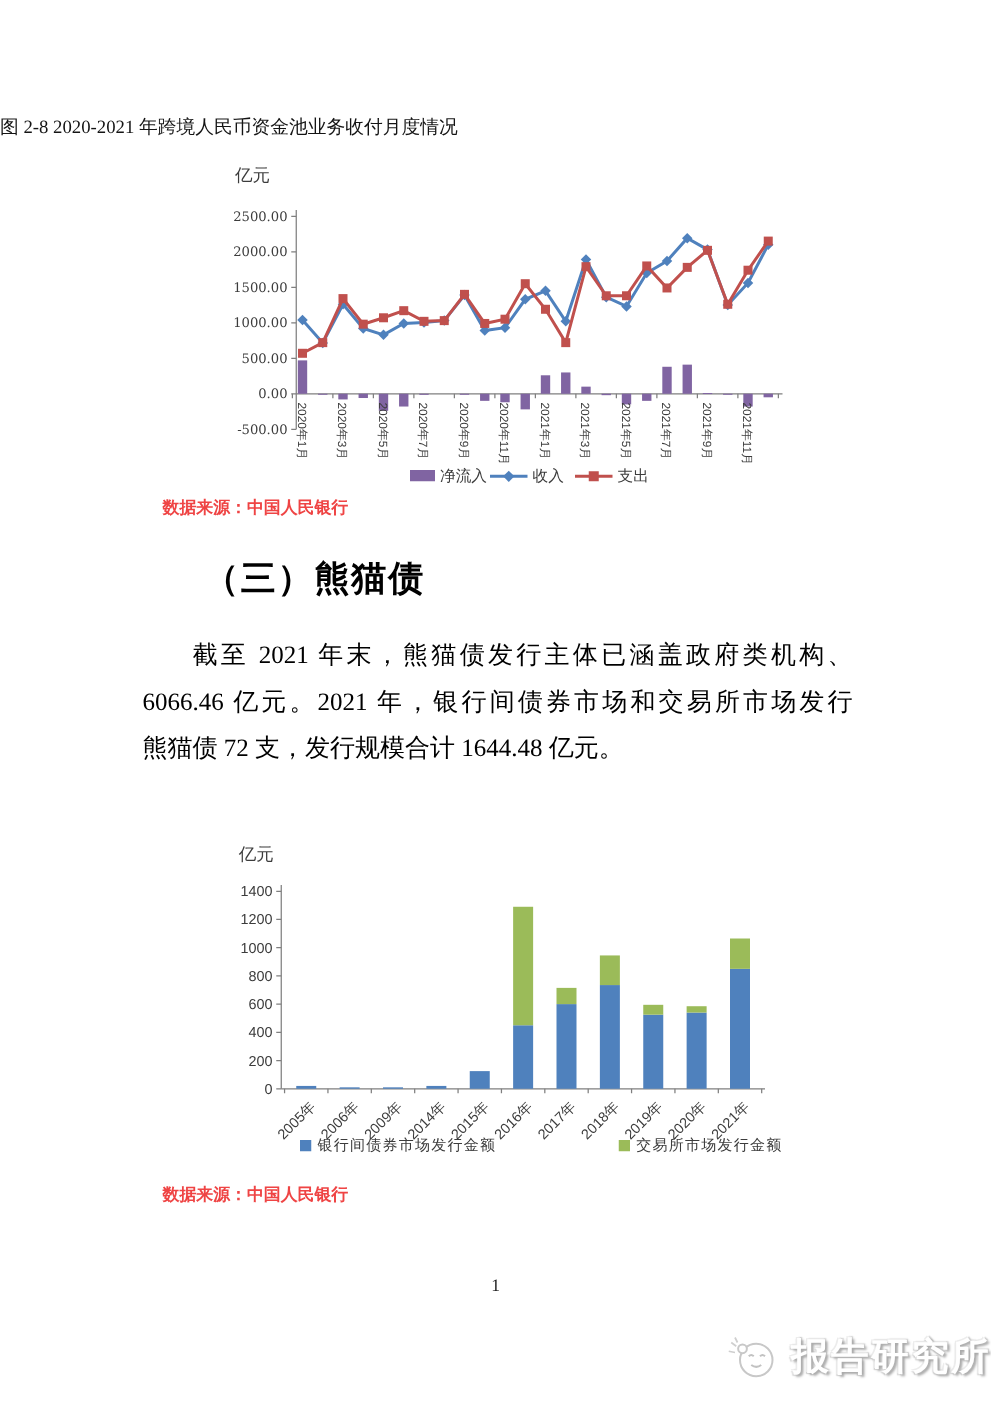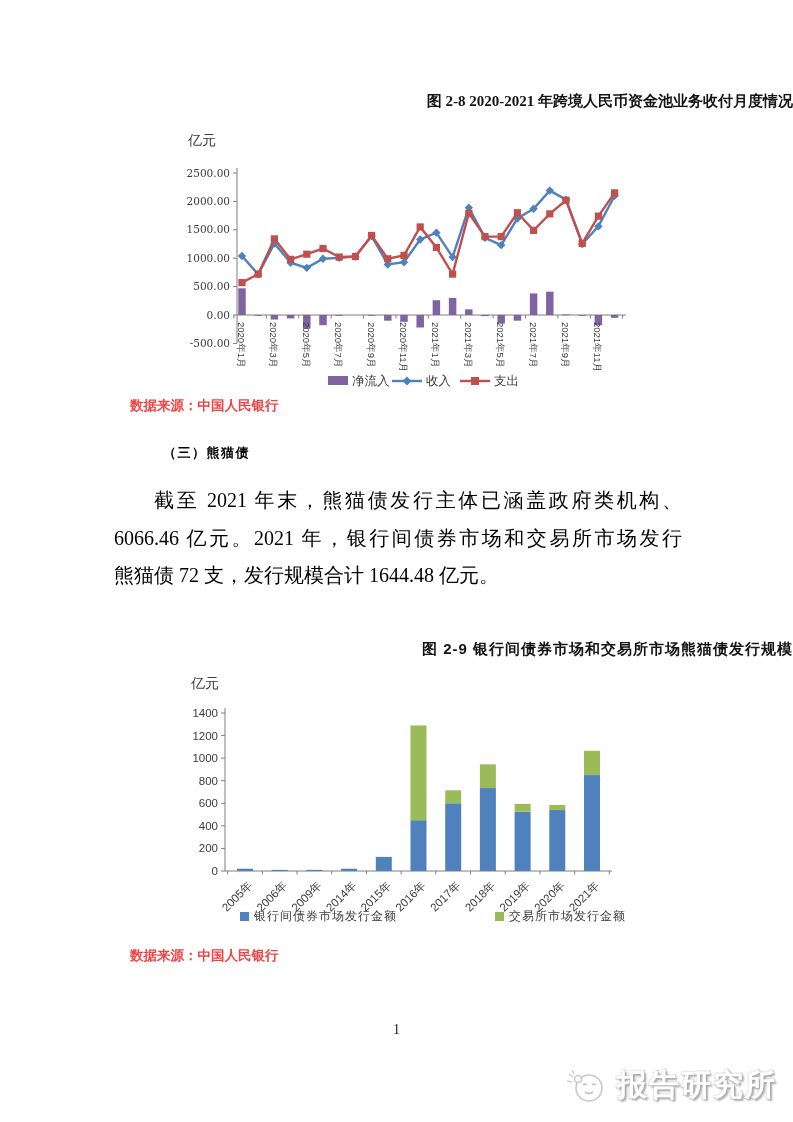--- a/index.html
+++ b/index.html
@@ -1,34 +1,34 @@
 <!DOCTYPE html>
 <html><head>
 <meta charset="utf-8">
 <style>
   html,body{margin:0;padding:0;background:#fff;}
   .page{position:relative;width:793px;height:1122px;background:#ffffff;overflow:hidden;
         font-family:"Liberation Serif",serif;color:#000;}
-  .fig-title{position:absolute;left:0;width:100%;text-align:right;font-weight:bold;color:#141414;}
+  .fig-title{position:absolute;left:0;width:100%;text-align:left;font-weight:normal;color:#141414;}
   #fig1-title{top:92px;font-size:15px;font-family:"Liberation Serif",serif;}
   #fig2-title{top:640px;font-size:15px;font-family:"Liberation Sans",sans-serif;letter-spacing:1px;}
   .chart-svg{position:absolute;}
   #chart1{left:130px;top:125px;}
   #chart2{left:140px;top:672px;}
   .source{position:absolute;left:130px;font-weight:bold;font-size:13.5px;
           font-family:"Liberation Sans",sans-serif;color:#ef4444;}
   #src1{top:397px;}
   #src2{top:947px;}
-  .heading{position:absolute;left:163px;top:444px;font-size:13px;font-weight:bold;letter-spacing:1.5px;}
+  .heading{position:absolute;left:163px;top:444px;font-size:28px;font-weight:bold;letter-spacing:1.5px;}
   .para{position:absolute;left:114px;top:482px;width:568px;font-size:20px;}
   .para .line{height:37.6px;line-height:37.6px;text-align:justify;text-align-last:justify;overflow:hidden;}
-  .para .line.indent{text-indent:40px;}
+  .para .line.indent{text-indent:40px;margin-top:24px;}
   .para .line.last{text-align-last:left;}
   .page-number{position:absolute;top:1022px;left:0;width:100%;text-align:center;font-size:14px;color:#222;}
-  .watermark{position:absolute;right:16px;bottom:16px;display:flex;align-items:center;gap:8px;}
+  .watermark{position:absolute;right:0;bottom:16px;display:flex;align-items:center;gap:8px;}
   .watermark-text{font-size:30px;font-weight:bold;font-family:"Liberation Sans",sans-serif;
       color:#ffffff;letter-spacing:2px;
       text-shadow:2px 2px 2px #a9a9a9,-1px -1px 0 #ececec,1px -1px 1px #cfcfcf,-1px 1px 1px #cfcfcf;}
 </style>
 </head>
 <body>
 
 <div class="page">
 
   <div class="fig-title" id="fig1-title">图 2-8 2020-2021 年跨境人民币资金池业务收付月度情况</div>
@@ -170,21 +170,20 @@
   <div class="source" id="src1">数据来源：中国人民银行</div>
 
   <div class="heading">（三）熊猫债</div>
 
   <div class="para">
     <div class="line indent">截至 2021 年末，熊猫债发行主体已涵盖政府类机构、</div>
     <div class="line">6066.46 亿元。2021 年，银行间债券市场和交易所市场发行</div>
     <div class="line last">熊猫债 72 支，发行规模合计 1644.48 亿元。</div>
   </div>
 
-  <div class="fig-title" id="fig2-title">图 2-9 银行间债券市场和交易所市场熊猫债发行规模</div>
 
   <svg id="chart2" class="chart-svg" width="520" height="262">
       <text x="65" y="16" fill="#3c3c3c" font-size="14" text-anchor="middle" font-family="&quot;Liberation Serif&quot;,serif">亿元</text>
       <line x1="85" y1="36" x2="85" y2="199" stroke="#7f7f7f" stroke-width="1"></line>
       <line x1="81" y1="199" x2="85" y2="199" stroke="#7f7f7f" stroke-width="1"></line>
       <text x="78" y="203" fill="#3c3c3c" font-size="11.5" text-anchor="end" font-family="&quot;Liberation Sans&quot;,sans-serif">0</text>
       <line x1="81" y1="176.42857142857144" x2="85" y2="176.42857142857144" stroke="#7f7f7f" stroke-width="1"></line>
       <text x="78" y="180.42857142857144" fill="#3c3c3c" font-size="11.5" text-anchor="end" font-family="&quot;Liberation Sans&quot;,sans-serif">200</text>
       <line x1="81" y1="153.85714285714286" x2="85" y2="153.85714285714286" stroke="#7f7f7f" stroke-width="1"></line>
       <text x="78" y="157.85714285714286" fill="#3c3c3c" font-size="11.5" text-anchor="end" font-family="&quot;Liberation Sans&quot;,sans-serif">400</text>

